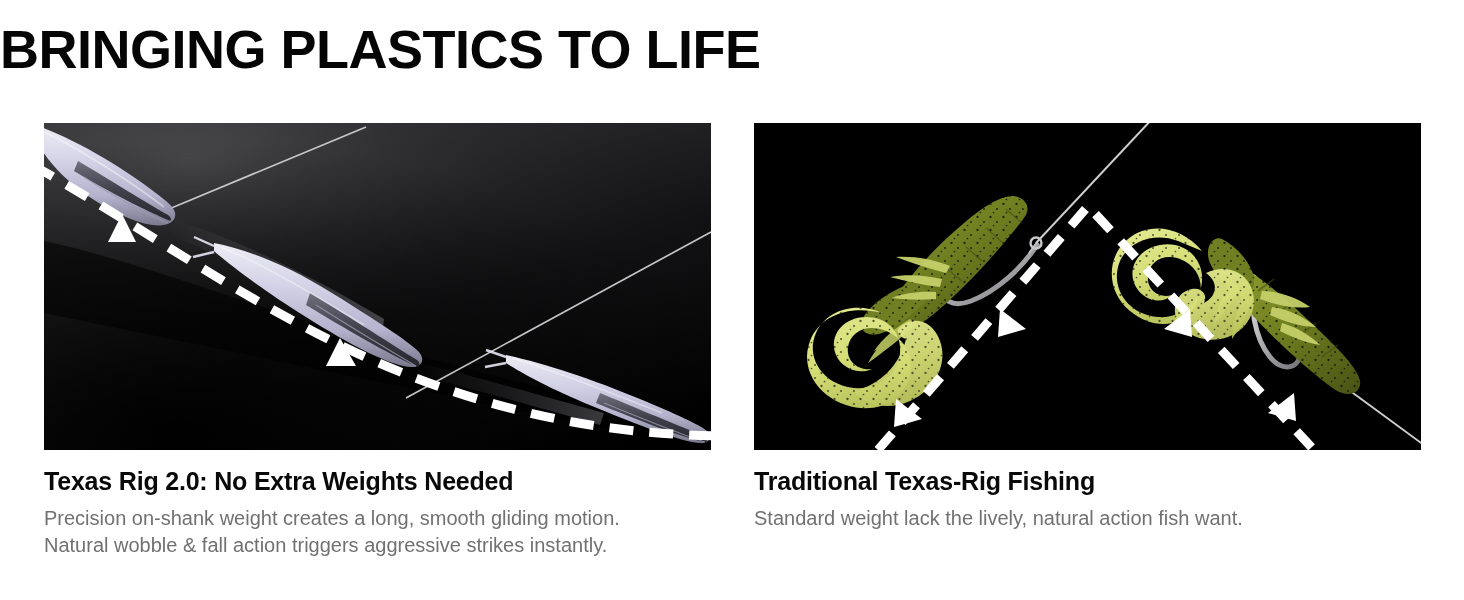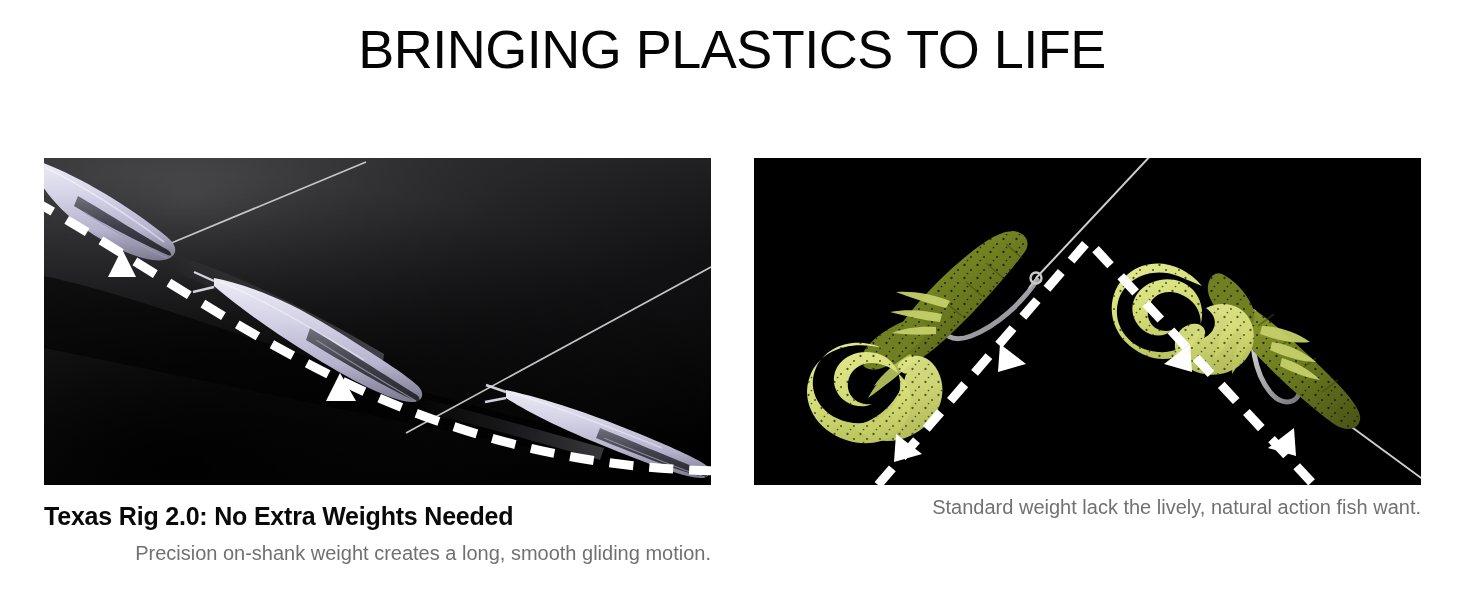--- a/index.html
+++ b/index.html
@@ -22,40 +22,38 @@
     height: 600px;
     background: #ffffff;
   }
 
   
   .page-title {
     position: absolute;
     left: 0;
     top: 18px;
     width: 1464px;
-    text-align: center;
     font-family: "Liberation Sans", sans-serif;
-    font-weight: normal;
+    font-weight: bold;
     font-size: 54px;
     line-height: 62px;
     letter-spacing: -0.5px;
     color: #050505;
     white-space: nowrap;
   }
 
   
   .columns {
     position: absolute;
     left: 44px;
     top: 123px;
     width: 1377px;
     height: 440px;
     display: flex;
     justify-content: space-between;
-    margin-top: 35px;
   }
   .column {
     width: 667px;
   }
 
   
   .panel {
     position: relative;
     width: 667px;
     height: 327px;
@@ -79,21 +77,20 @@
     color: #090909;
     white-space: nowrap;
   }
   .caption-body {
     margin-top: 9px;
     font-family: "Liberation Sans", sans-serif;
     font-weight: normal;
     font-size: 20px;
     line-height: 27px;
     color: #717171;
-    text-align: right;
   }
   .caption-body .line {
     display: block;
     white-space: nowrap;
   }
 </style>
 </head>
 <body>
 
 <div class="page">
@@ -199,20 +196,21 @@
           <g fill="#ffffff">
             <path d="M282,243 L312,243 L296,215 Z"></path>
           </g>
         </svg>
       </div>
 
       <div class="caption-heading">Texas Rig 2.0: No Extra Weights Needed</div>
 
       <div class="caption-body">
         <span class="line">Precision on-shank weight creates a long, smooth gliding motion.</span>
+        <span class="line">Natural wobble &amp; fall action triggers aggressive strikes instantly.</span>
       </div>
     </div>
 
     <div class="column">
 
       <div class="panel" aria-label="Two green chartreuse craw soft-plastic baits rigged on hooks against a black background, with a white dashed inverted-V trajectory and four arrow markers">
         <svg viewBox="0 0 667 327" xmlns="http://www.w3.org/2000/svg">
           <defs>
             <linearGradient id="crawBody" x1="0.1" y1="0" x2="0.9" y2="1">
               <stop offset="0%" stop-color="#8b9a2e"></stop>
@@ -367,20 +365,21 @@
           </g>
           <g fill="#ffffff">
             <path d="M436,186 L438,214 L410,206 Z"></path>
           </g>
           <g fill="#ffffff">
             <path d="M540,270 L542,298 L514,290 Z"></path>
           </g>
         </svg>
       </div>
 
+      <div class="caption-heading">Traditional Texas-Rig Fishing</div>
 
       <div class="caption-body">
         <span class="line">Standard weight lack the lively, natural action fish want.</span>
       </div>
     </div>
 
   </div>
 </div>
 
 </body></html>

